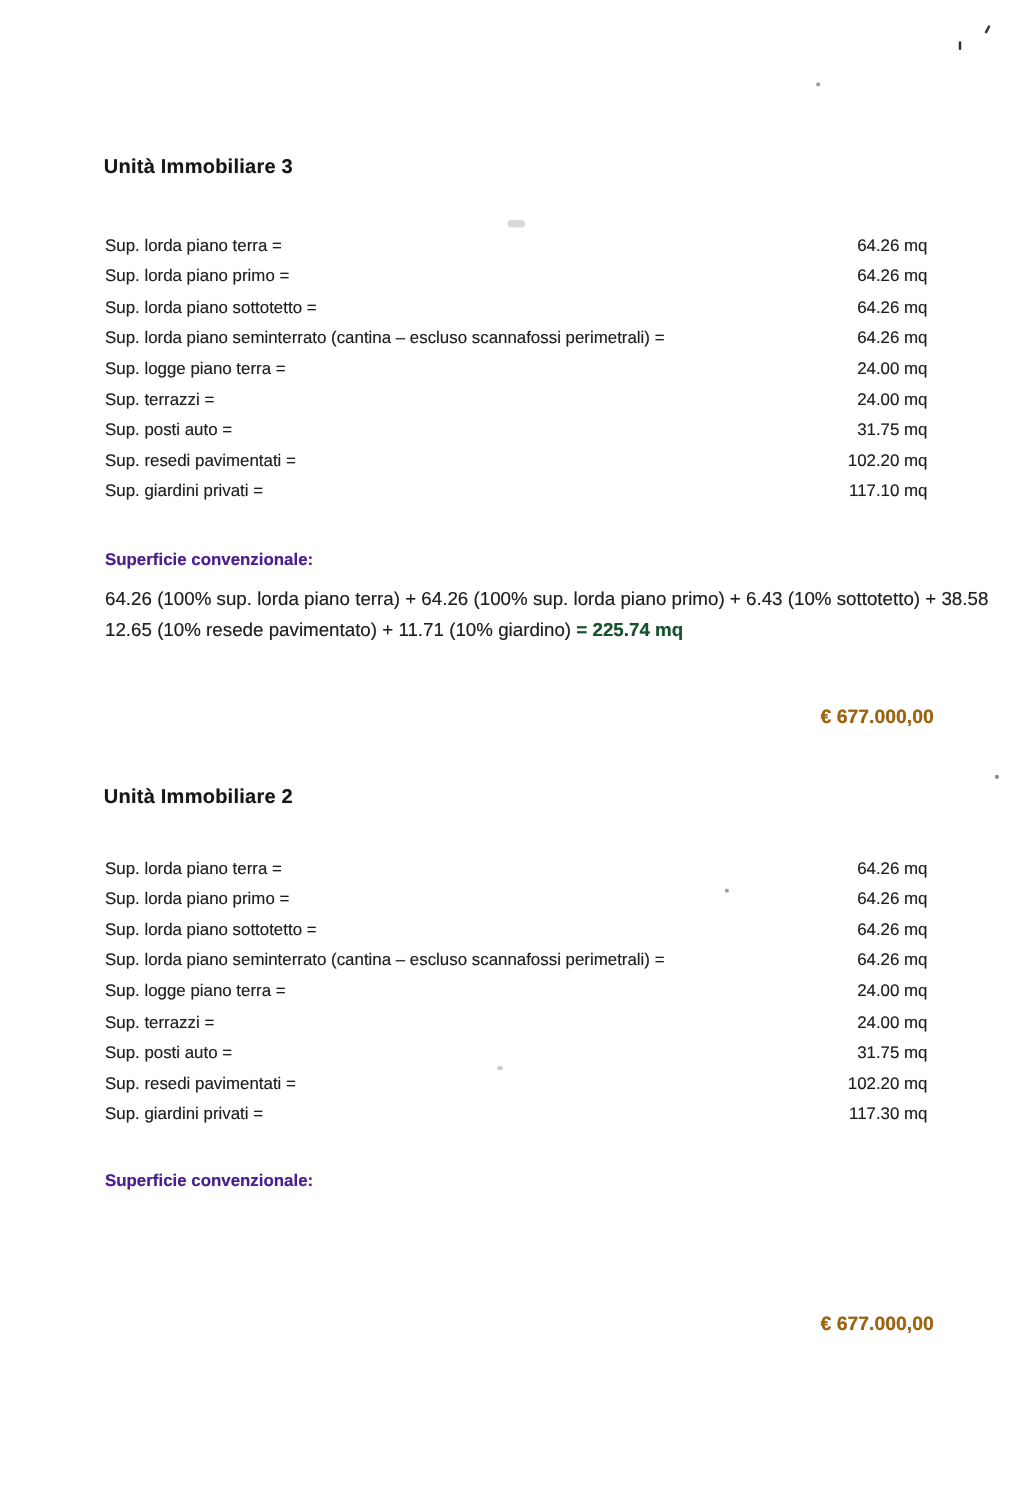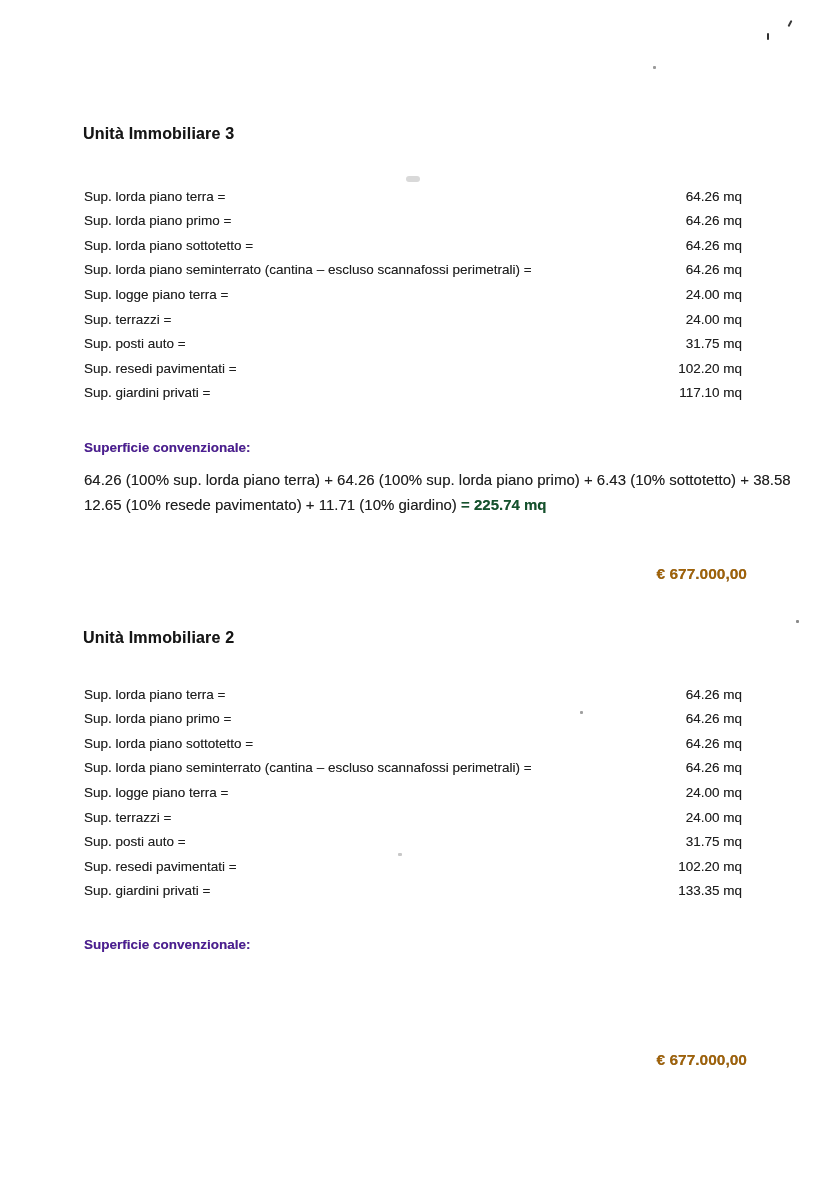--- a/index.html
+++ b/index.html
@@ -181,21 +181,21 @@
     <div class="row">
       <span class="lbl">Sup. posti auto =</span>
       <span class="val">31.75 mq</span>
     </div>
     <div class="row">
       <span class="lbl">Sup. resedi pavimentati =</span>
       <span class="val">102.20 mq</span>
     </div>
     <div class="row">
       <span class="lbl">Sup. giardini privati =</span>
-      <span class="val">133.35 mq</span>
+      <span class="val">117.30 mq</span>
     </div>
   </div>
 
   <h3 class="conv-heading" id="u4-conv-h">Superficie convenzionale:</h3>
 
   <p class="conv-paragraph" id="u4-conv-p">
   </p>
 
   <div class="price" id="u4-price">€ 677.000,00</div>
 

